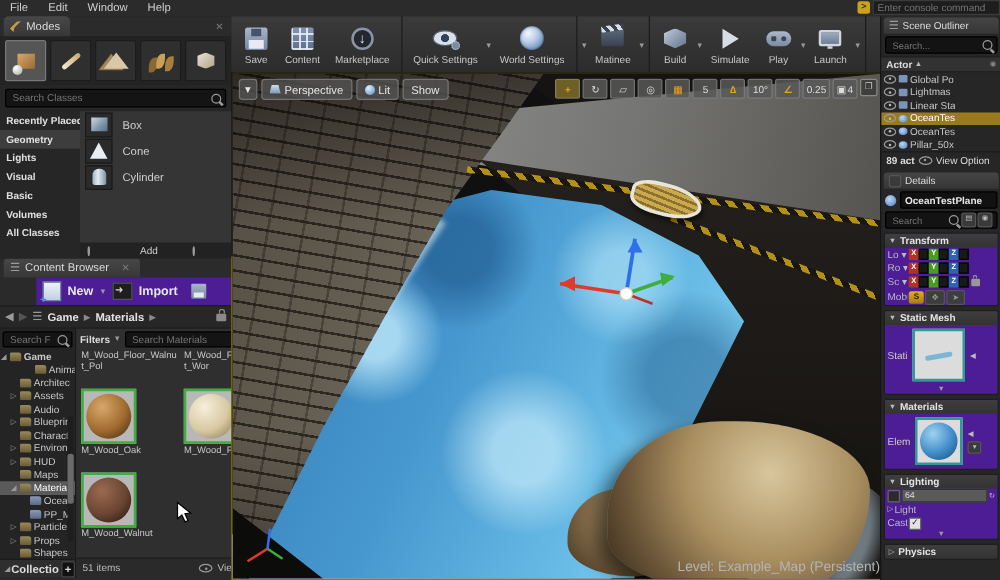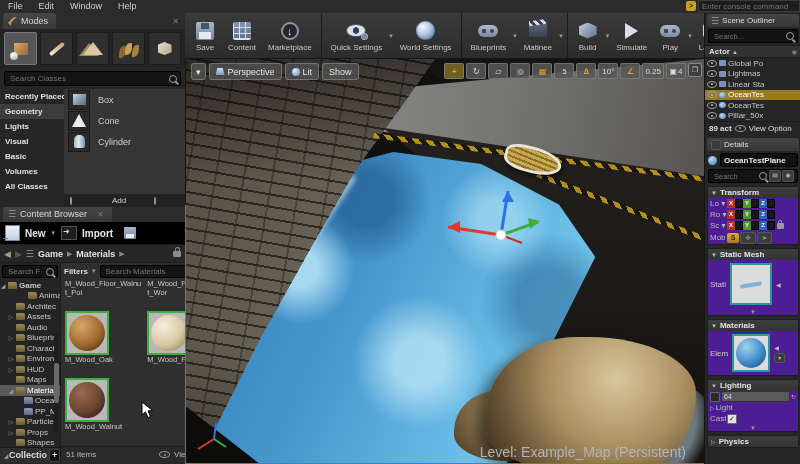--- a/index.html
+++ b/index.html
@@ -78,21 +78,21 @@
   .icon-stair::before{content:"";position:absolute;bottom:0;left:0;width:5px;height:4px;background:#cfd9e2;
      box-shadow:5px 0 #bcc9d4,10px 0 #aab8c6,5px -4px #dde6ee,10px -4px #c4d1dc,10px -8px #e8eef4;}
   .icon-cstair{transform:rotate(-14deg);}
   #brushrow{position:absolute;bottom:0;left:0;right:0;height:13px;background:rgba(30,30,30,.85);display:flex;align-items:center;gap:20px;padding:0 6px;font-size:8px;color:#cfcfcf;}
   .radio{width:6px;height:6px;border-radius:50%;border:1px solid #999;background:#ddd;}
   .radio.off{background:#333;}
   .minicube{width:9px;height:8px;background:linear-gradient(135deg,#d8b87a,#8a6a3a);}
 
   
   #cb{left:0;top:205px;width:185px;height:259px;background:#2a2a2a;border-right:1px solid #151515;border-top:1px solid #3a3a3a;}
-  #cb-tools{display:flex;align-items:center;gap:5px;height:22px;padding:0 5px;background:#000000;}
+  #cb-tools{display:flex;align-items:center;gap:5px;height:22px;padding:0 5px;background:#4c1d95;margin-left:29px;}
   .newpage{width:13px;height:14px;background:linear-gradient(#eef3f8,#c0d0e4);border:1px solid #7088a8;position:relative;}
   .newpage::after{content:"+";position:absolute;left:-3px;bottom:-4px;color:#4a90d8;font-weight:bold;font-size:9px;}
   .btxt{font-size:10px;font-weight:bold;color:#e8e8e8;}
   .importico{width:14px;height:12px;background:#1e1e1e;border:1px solid #555;position:relative;}
   .importico::after{content:"➜";position:absolute;left:1px;top:0px;font-size:8px;color:#d8d8d8;}
   .saveall{width:12px;height:12px;background:linear-gradient(#a9b6c9,#7486a0);border-radius:1px;position:relative;}
   .saveall::after{content:"";position:absolute;bottom:1px;left:2px;right:2px;height:4px;background:#e6ebf2;}
   #cb-crumbs{display:flex;align-items:center;height:17px;background:#272727;border-top:1px solid #1d1d1d;border-bottom:1px solid #1d1d1d;padding:0 4px;gap:4px;font-size:9px;font-weight:bold;color:#e2e2e2;}
   .navarr{color:#9a9a9a;font-size:9px;}
   .navarr.dim{color:#555;}
@@ -165,21 +165,21 @@
   
   .vbtn{height:15px;background:rgba(82,82,82,.8);border:1px solid rgba(150,150,150,.55);border-radius:3px;color:#e6e6e6;font-size:9px;display:flex;align-items:center;gap:3px;padding:0 6px;}
   #vp-tl{left:5px;top:4px;display:flex;gap:3px;z-index:20;}
   .persp-ico{width:9px;height:7px;background:linear-gradient(#cfe0ee,#7898b4);clip-path:polygon(0 100%,20% 0,80% 0,100% 100%);}
   .lit-ico{width:8px;height:8px;border-radius:50%;background:radial-gradient(circle at 35% 30%,#dff0fc,#5a88c8);}
   #vp-tr{right:18px;top:4px;display:flex;gap:2px;z-index:20;}
   .sbtn{height:14px;min-width:14px;background:rgba(88,88,88,.85);border:1px solid rgba(150,150,150,.5);border-radius:2px;color:#ddd;font-size:8px;display:flex;align-items:center;justify-content:center;padding:0 2px;gap:1px;}
   .org{color:#e8a41e;font-weight:bold;}
   .sbtn.act{background:rgba(120,104,40,.9);}
   #vp-max{right:2px;top:4px;width:12px;height:12px;background:rgba(60,60,60,.9);border:1px solid #888;border-radius:2px;color:#ccc;font-size:7px;line-height:11px;text-align:center;z-index:20;}
-  #levelinfo{right:18px;bottom:3px;font-size:14px;color:#b4b4b4;z-index:20;}
+  #levelinfo{right:0;bottom:3px;font-size:11px;color:#b4b4b4;z-index:20;}
   #gizmo,#axisgz{z-index:15;}
 
   
   #rightcol{left:704px;top:13px;width:96px;height:451px;background:#262626;border-left:1px solid #151515;z-index:40;font-size:8px;overflow:hidden;}
   .rtab{height:13px;display:flex;align-items:center;gap:3px;background:linear-gradient(#454545,#363636);border-radius:3px 3px 0 0;margin:1px 2px 0;padding:0 4px;color:#ddd;font-size:8px;}
   .rsearch{height:12px;margin:2px 3px;background:#131313;border:1px solid #000;border-radius:2px;display:flex;align-items:center;padding:0 3px;gap:2px;}
   .rsearch input{flex:1;min-width:0;background:transparent;border:0;outline:0;color:#8a8a8a;font-size:7.5px;font-family:"Liberation Sans",sans-serif;}
   #actorhdr{height:11px;background:#323232;border-top:1px solid #1c1c1c;border-bottom:1px solid #1c1c1c;display:flex;align-items:center;padding:0 4px;gap:2px;color:#ddd;font-weight:bold;}
   .orow{height:10.5px;display:flex;align-items:center;gap:2px;padding:0 2px;color:#c6c6c6;white-space:nowrap;overflow:hidden;}
   .orow.sel{background:#9a7a1e;color:#fff;}
@@ -260,26 +260,20 @@
       </div>
     <span class="tb-caret">▾</span>
     <div class="tb-btn">
         <span class="ticon">
           <span class="i-globe"></span>
         </span>
         <span class="lab">World Settings</span>
       </div>
   </div>
   <div class="tb-group">
-    <div class="tb-btn">
-        <span class="ticon">
-          <span class="i-pad"></span>
-        </span>
-        <span class="lab">Blueprints</span>
-      </div>
     <span class="tb-caret">▾</span>
     <div class="tb-btn">
         <span class="ticon">
           <span class="i-clap"></span>
         </span>
         <span class="lab">Matinee</span>
       </div>
     <span class="tb-caret">▾</span>
   </div>
   <div class="tb-group">

